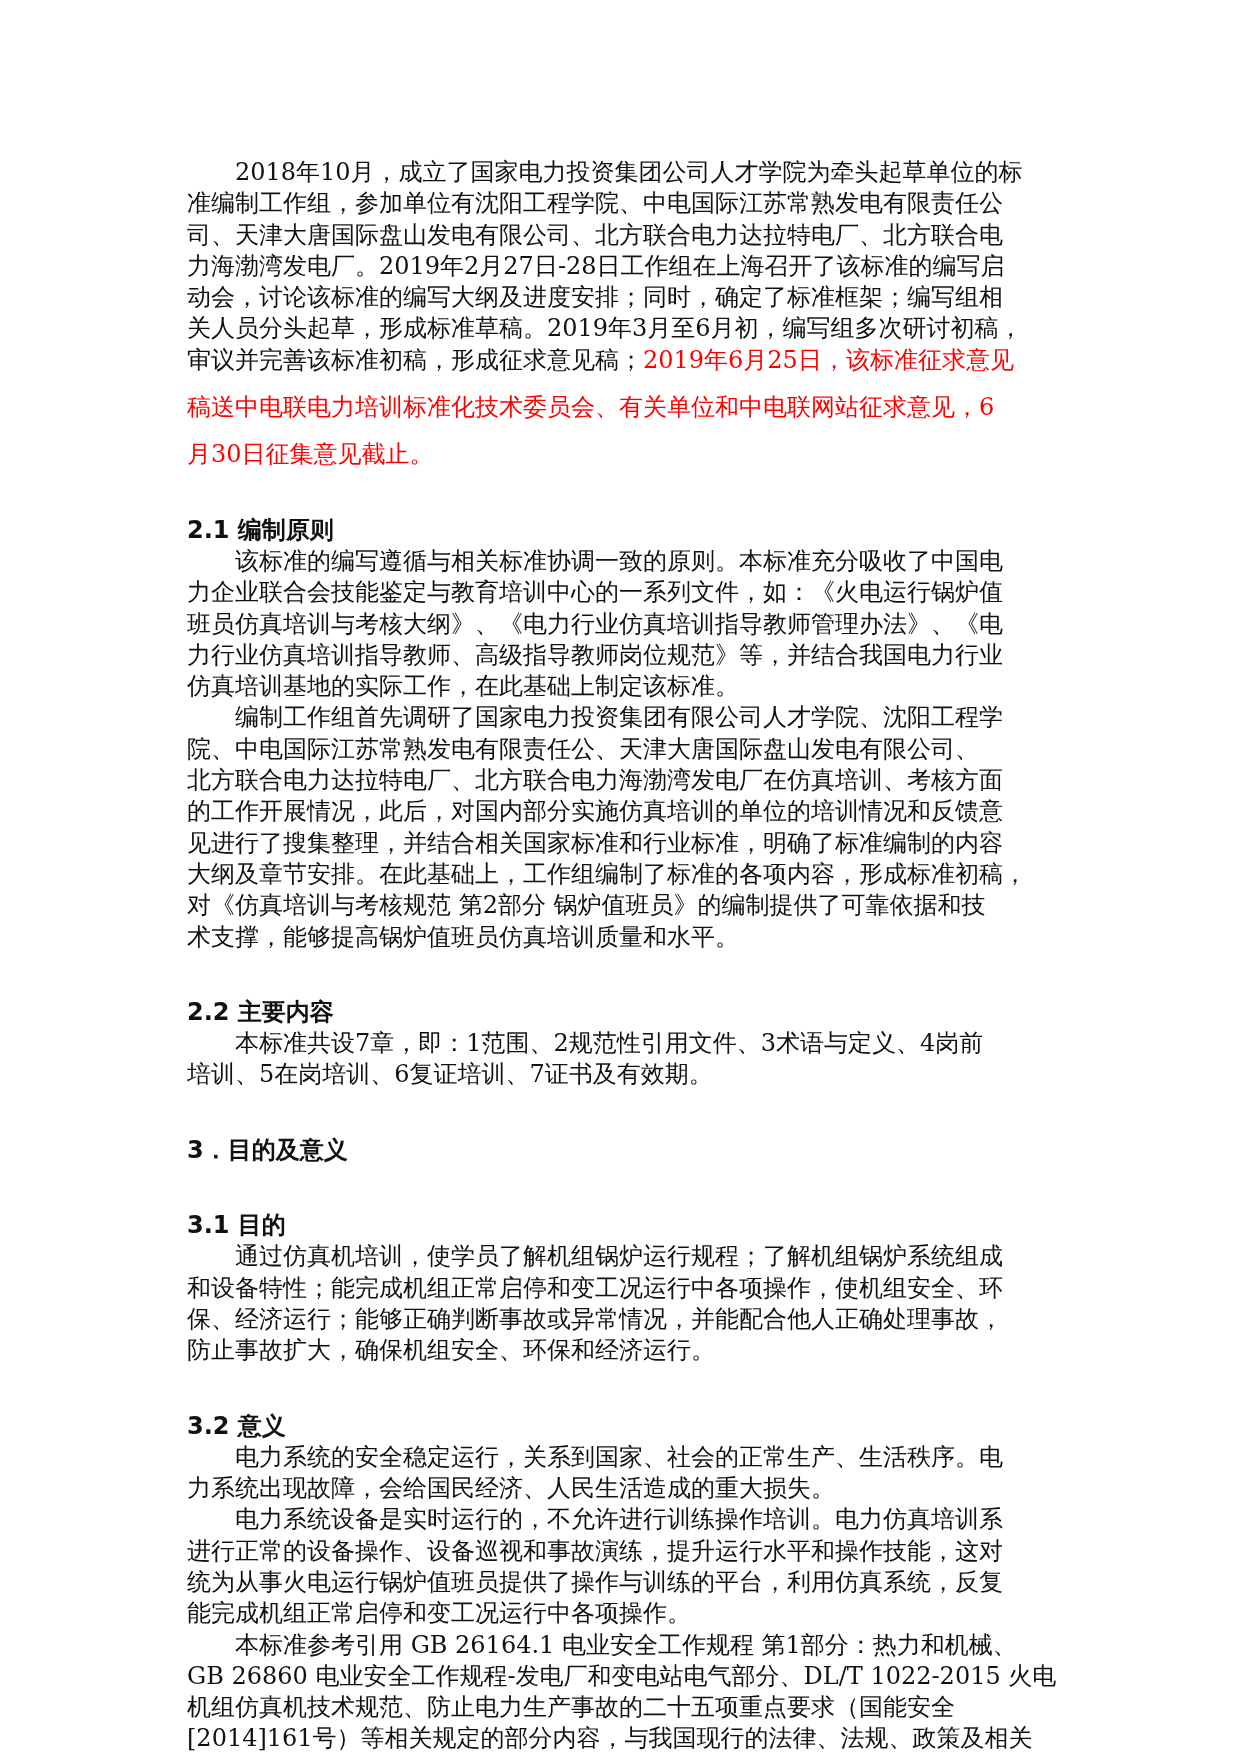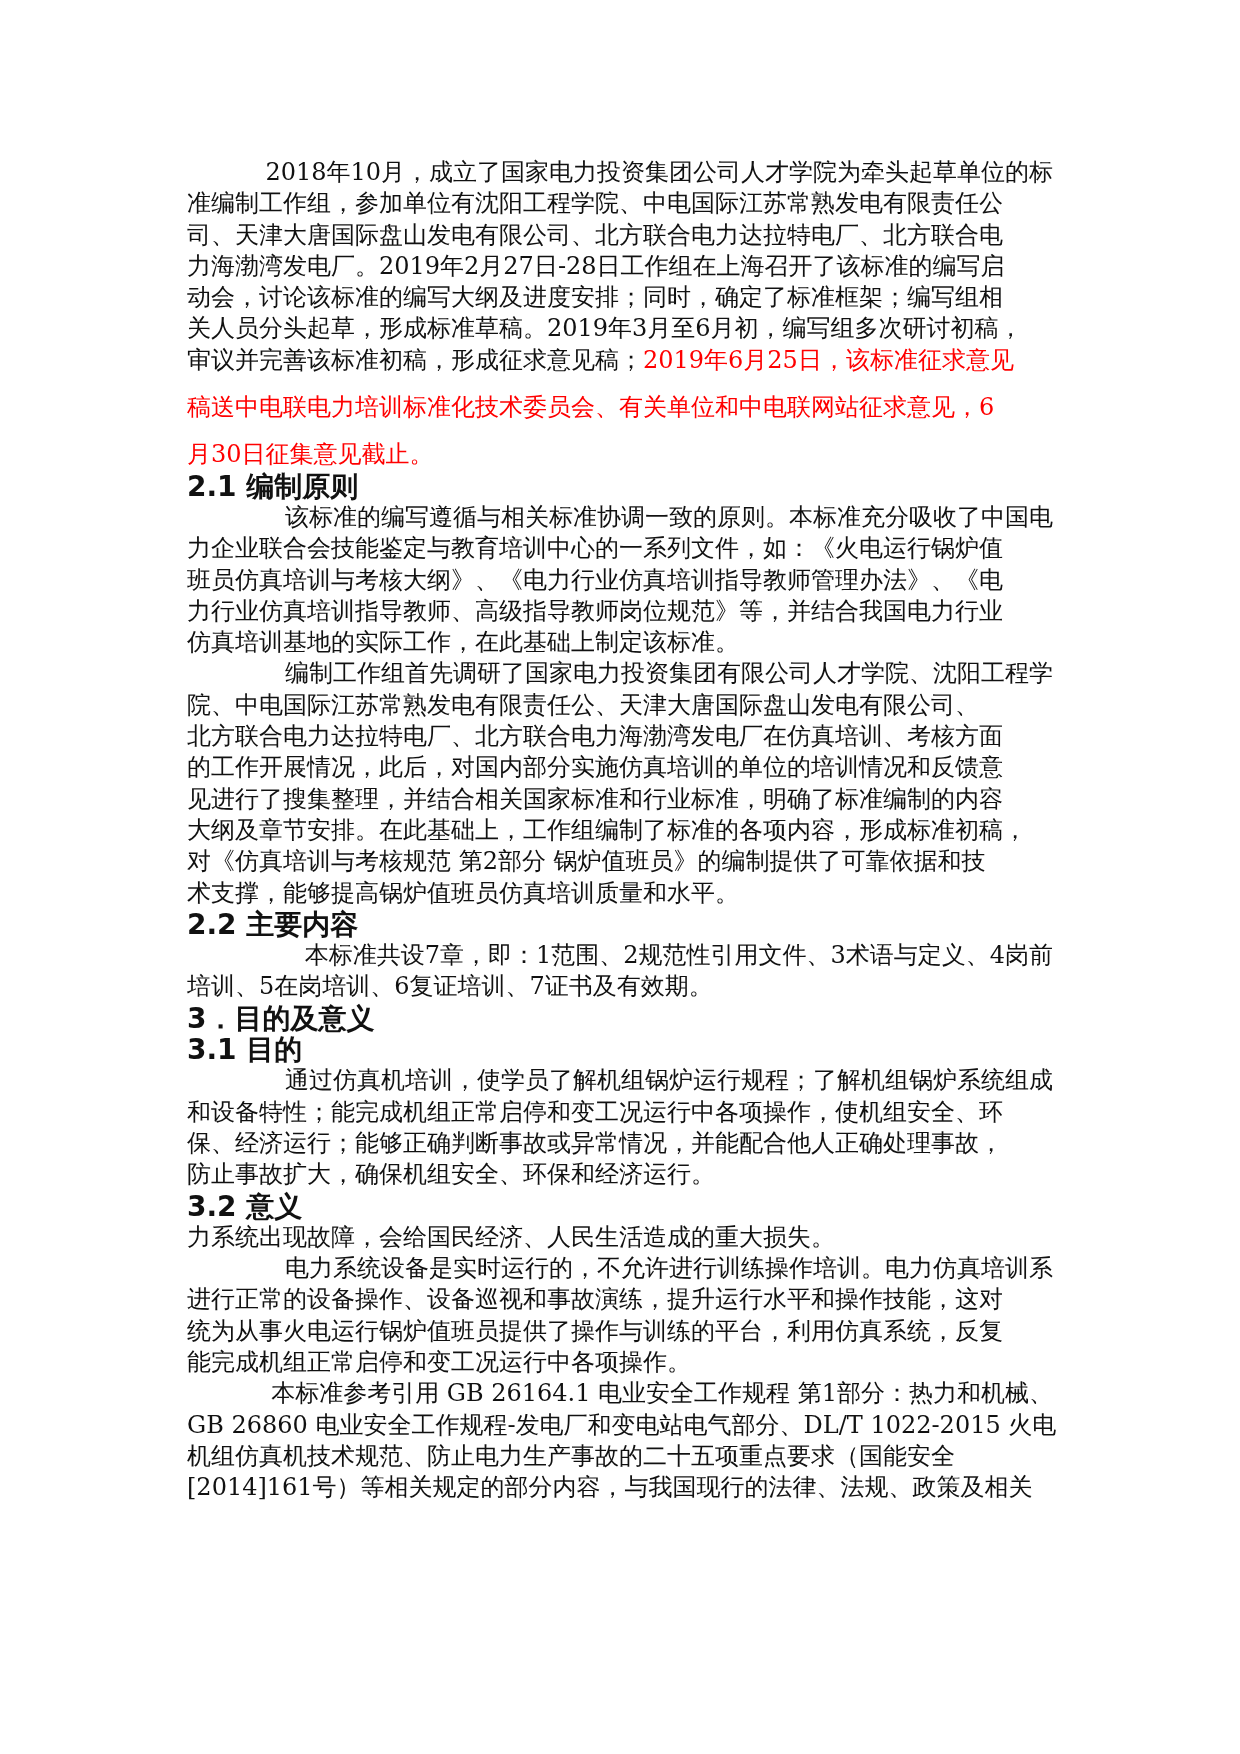--- a/index.html
+++ b/index.html
@@ -12,26 +12,27 @@
       font-family: "DejaVu Serif", "Liberation Serif", serif;
       font-size: 24px;
       color: #111111;
     }
     .line {
       height: 31.3px;
       line-height: 31.3px;
       white-space: nowrap;
       overflow: visible;
     }
-    .indent { padding-left: 48px; text-align: right; }
+    .indent { padding-left: 48px; }
     .heading {
       font-family: "DejaVu Sans", "Liberation Sans", sans-serif;
       font-weight: bold;
-      font-size: 28px;
+      font-size: 24px;
       color: #111111;
+      margin-top: 44px;
     }
     .red { color: #ff0000; margin-top: 16px; }
   </style>
 </head>
 <body>
 
 <div class="page">
 
   <div>
     <div class="line indent">2018年10月，成立了国家电力投资集团公司人才学院为牵头起草单位的标</div>
@@ -75,20 +76,21 @@
   <div class="line heading">3.1 目的</div>
   <div>
     <div class="line indent">通过仿真机培训，使学员了解机组锅炉运行规程；了解机组锅炉系统组成</div>
     <div class="line">和设备特性；能完成机组正常启停和变工况运行中各项操作，使机组安全、环</div>
     <div class="line">保、经济运行；能够正确判断事故或异常情况，并能配合他人正确处理事故，</div>
     <div class="line">防止事故扩大，确保机组安全、环保和经济运行。</div>
   </div>
 
   <div class="line heading">3.2 意义</div>
   <div>
+    <div class="line indent">电力系统的安全稳定运行，关系到国家、社会的正常生产、生活秩序。电</div>
     <div class="line">力系统出现故障，会给国民经济、人民生活造成的重大损失。</div>
   </div>
   <div>
     <div class="line indent">电力系统设备是实时运行的，不允许进行训练操作培训。电力仿真培训系</div>
     <div class="line">进行正常的设备操作、设备巡视和事故演练，提升运行水平和操作技能，这对</div>
     <div class="line">统为从事火电运行锅炉值班员提供了操作与训练的平台，利用仿真系统，反复</div>
     <div class="line">能完成机组正常启停和变工况运行中各项操作。</div>
   </div>
 
   <div>

